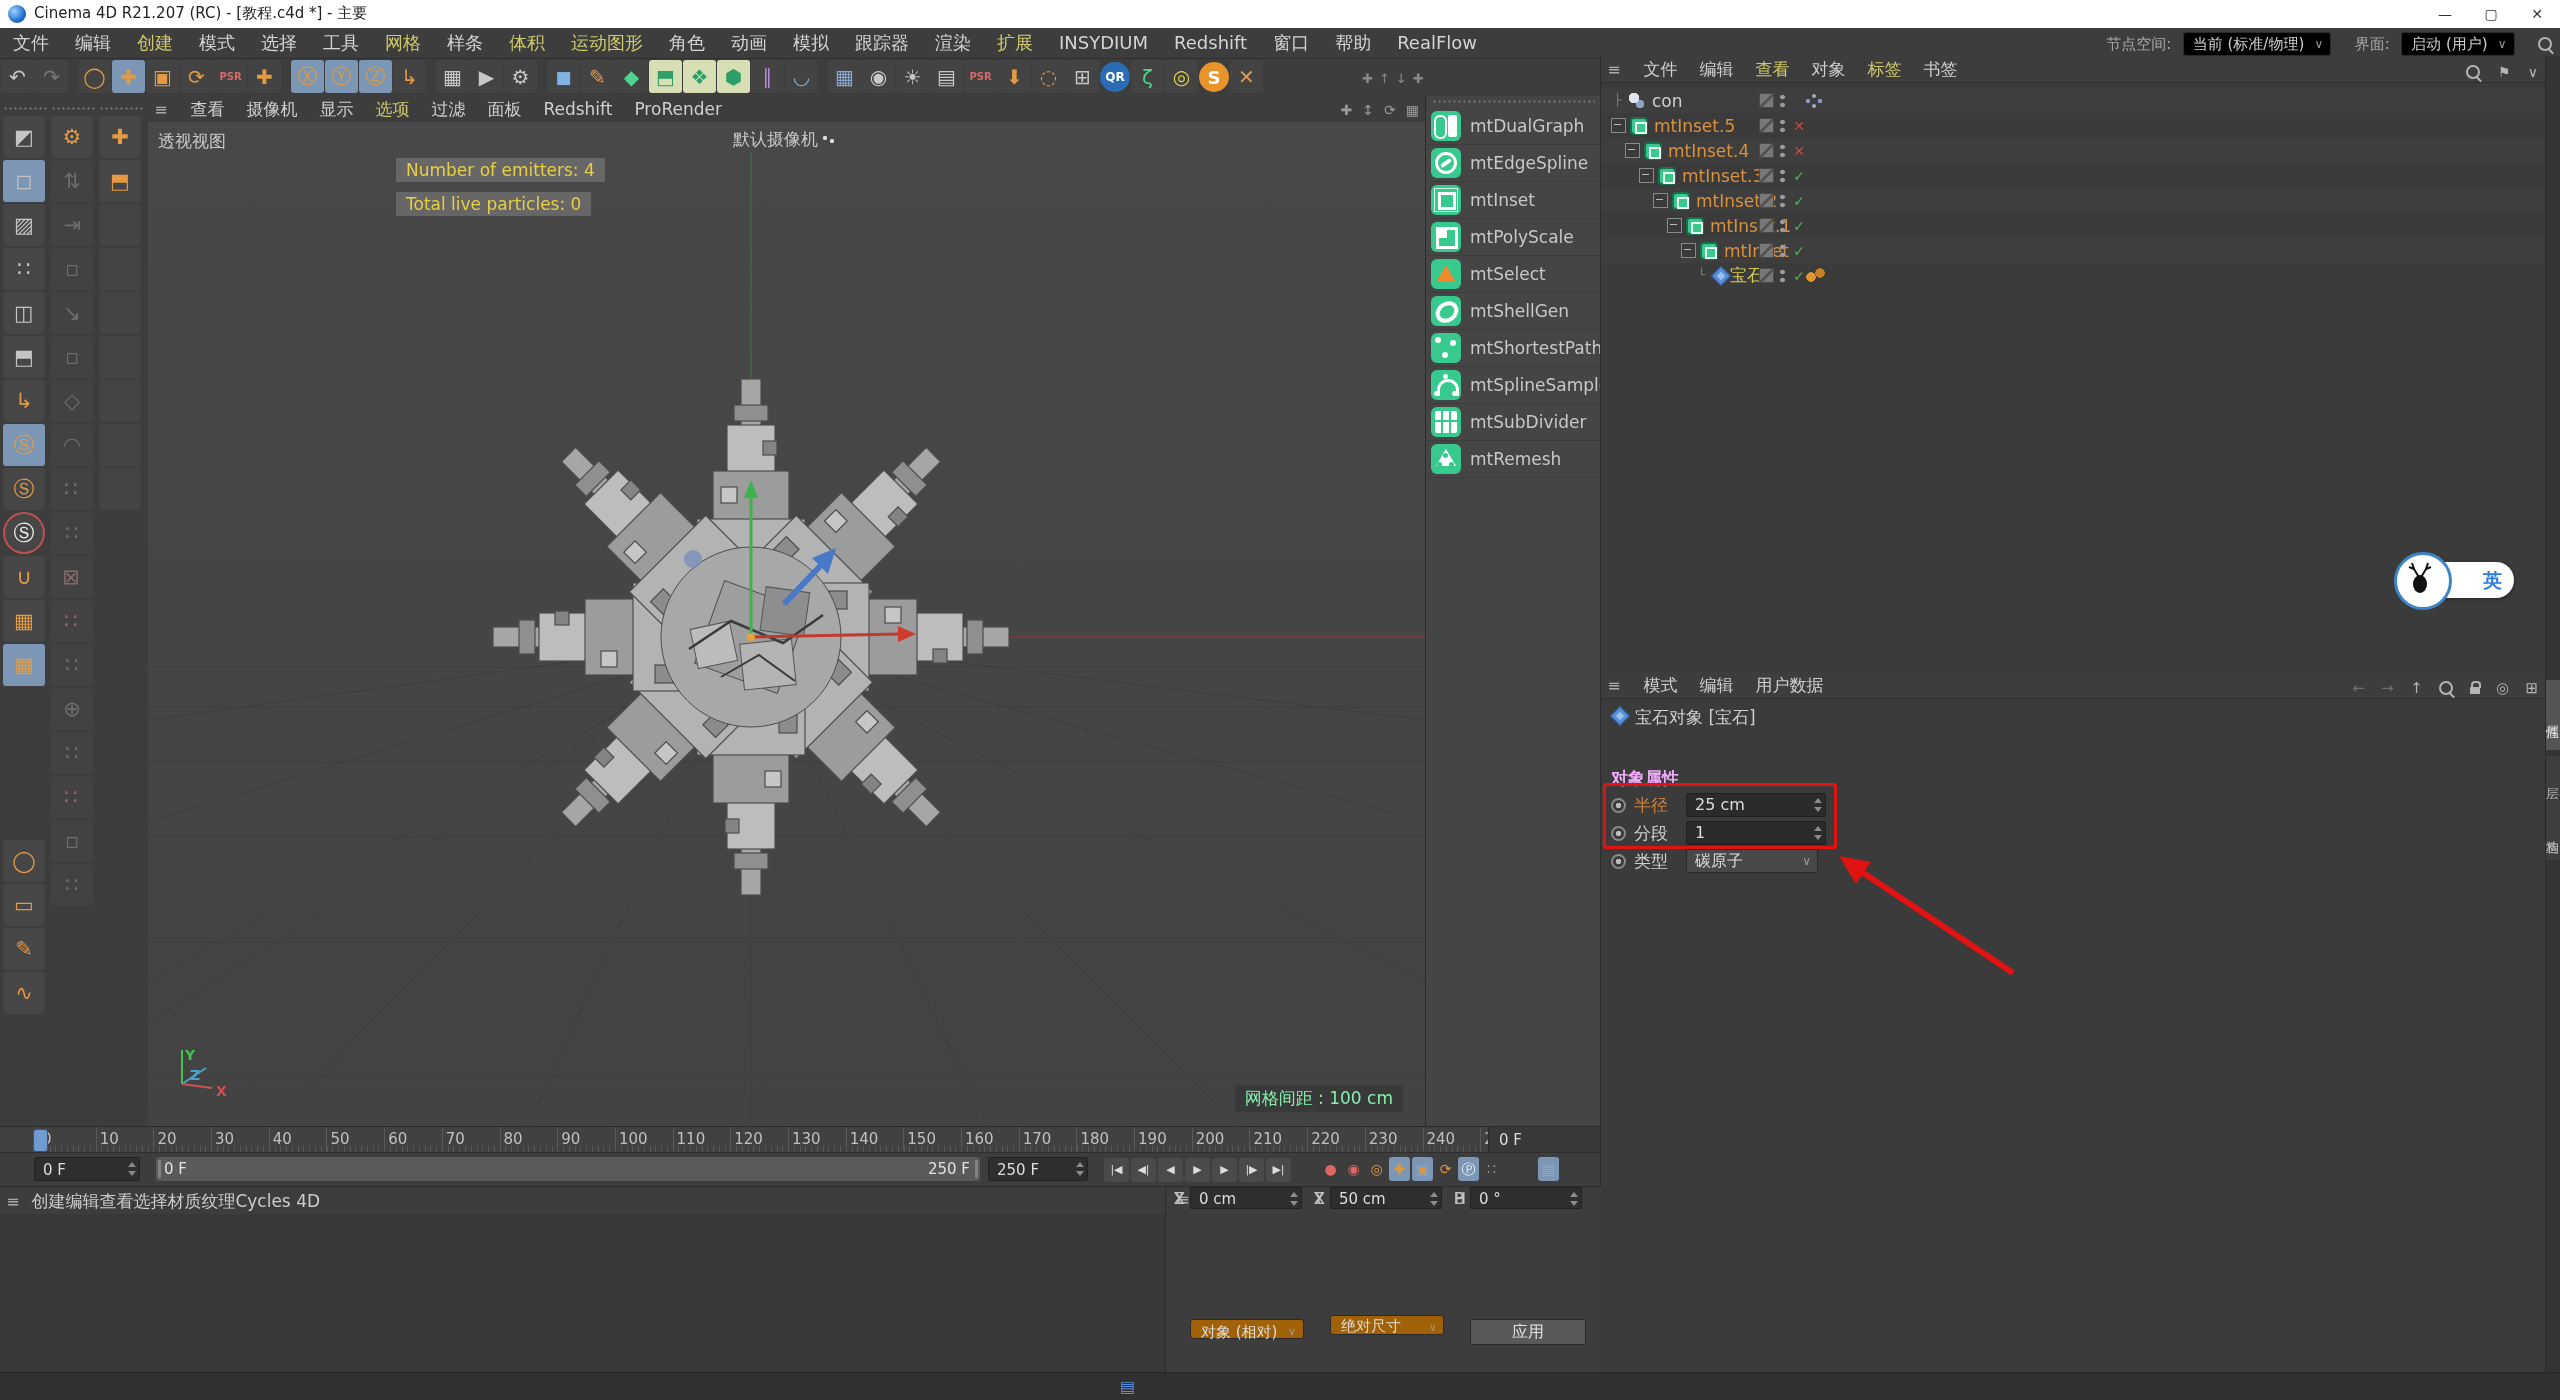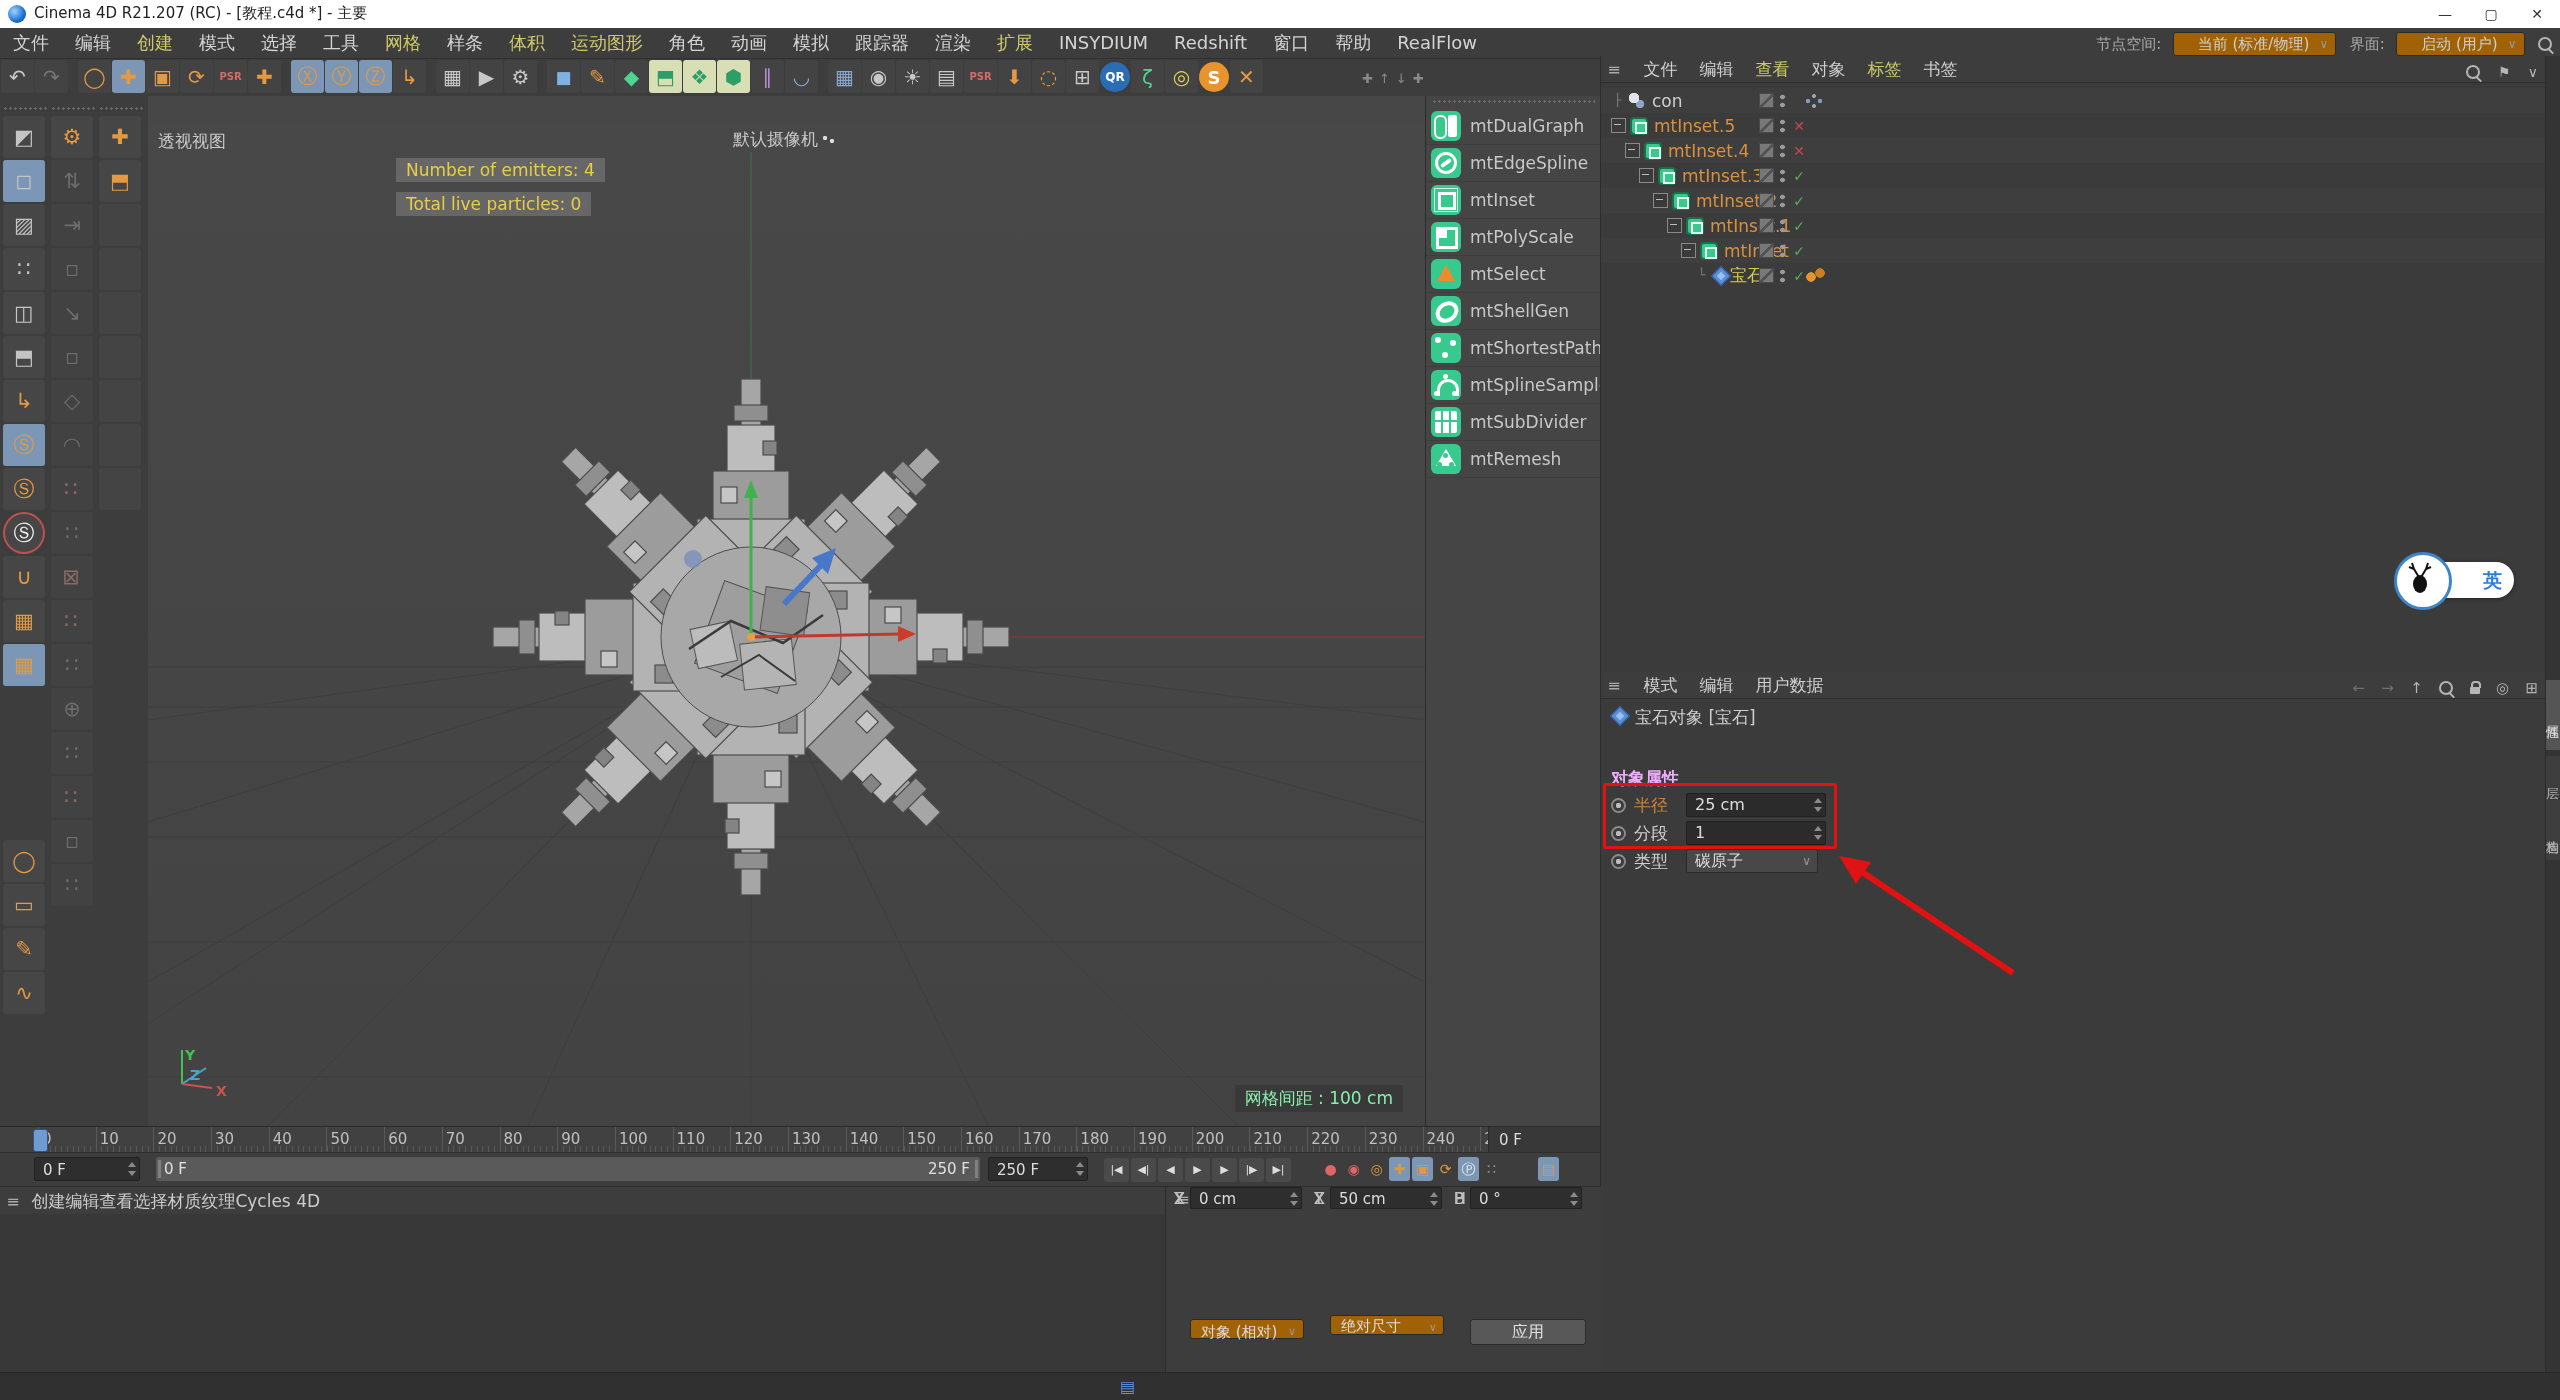--- a/index.html
+++ b/index.html
@@ -15,22 +15,22 @@
   #titlebar .ttl{position:absolute;left:34px;top:4px;font-size:15px;color:#222;}
   .wbtn{position:absolute;top:0;width:46px;height:28px;text-align:center;line-height:28px;font-size:14px;color:#333;}
   #btn-min{right:92px}#btn-max{right:46px}#btn-close{right:0}
 
   
   #menubar{left:0;top:28px;width:2560px;height:30px;background:#3d3d3d;border-bottom:1px solid #303030;}
   .m-item{display:inline-block;padding:0 13px;line-height:30px;font-size:18px;color:#d4d4d4;cursor:default;}
   .m-item.hl{color:#cdc96b;}
   #menubar-right{position:absolute;right:8px;top:0;height:30px;line-height:30px;white-space:nowrap;}
   #menubar-right .lbl{color:#a8a8a8;font-size:15px;margin-right:6px;}
-  .dd{display:inline-block;position:relative;background:#a16207;border:1px solid #2b2b2b;border-radius:3px;
-      height:22px;line-height:22px;padding:0 26px 0 24px;font-size:15px;color:#cfcfcf;vertical-align:middle;margin-right:8px;}
+  .dd{display:inline-block;position:relative;background:#000000;border:1px solid #2b2b2b;border-radius:3px;
+      height:22px;line-height:22px;padding:0 26px 0 9px;font-size:15px;color:#cfcfcf;vertical-align:middle;margin-right:18px;}
   .dd::after{content:"∨";position:absolute;right:7px;top:0;color:#999;font-size:12px;}
   .ico-mag{display:inline-block;width:10px;height:10px;border:2px solid #b5b5b5;border-radius:50%;position:relative;vertical-align:middle;}
   .ico-mag::after{content:"";position:absolute;left:9px;top:9px;width:7px;height:2px;background:#b5b5b5;transform:rotate(45deg);transform-origin:0 0;}
   .ico-lock{display:inline-block;width:10px;height:7px;background:#b5b5b5;border-radius:1px;position:relative;vertical-align:middle;margin-top:5px;}
   .ico-lock::before{content:"";position:absolute;left:1px;top:-6px;width:6px;height:5px;border:2px solid #b5b5b5;border-bottom:none;border-radius:4px 4px 0 0;}
 
   
   #toolbar{left:0;top:59px;width:1600px;height:37px;background:#3d3d3d;border-bottom:1px solid #2d2d2d;padding-top:0;}
   .tb{display:inline-flex;width:33px;height:33px;margin:1px 0 0 1px;align-items:center;justify-content:center;
       font-size:20px;color:#c8c8c8;border-radius:3px;background:#434343;cursor:default;vertical-align:top;}
@@ -274,20 +274,29 @@
     </div>
     <div class="palcol" id="palcol2"><div class="grip"></div>
       <span><div class="pc org">⚙</div><div class="pc dim">⇅</div><div class="pc dim">⇥</div><div class="pc dim">▫</div><div class="pc dim">↘</div><div class="pc dim">▫</div><div class="pc dim">◇</div><div class="pc dim">◠</div><div class="pc dimr">∷</div><div class="pc dim">∷</div><div class="pc dimr">⊠</div><div class="pc dimr">∷</div><div class="pc dim">∷</div><div class="pc dim">⊕</div><div class="pc dim">∷</div><div class="pc dimr">∷</div><div class="pc dim">▫</div><div class="pc dim">∷</div></span>
     </div>
     <div class="palcol" id="palcol3"><div class="grip"></div>
       <span><div class="pc org">✚</div><div class="pc org">⬒</div><div class="pc empty"></div><div class="pc empty"></div><div class="pc empty"></div><div class="pc empty"></div><div class="pc empty"></div><div class="pc empty"></div><div class="pc empty"></div></span>
     </div>
   </div>
 
   <div id="viewport" class="abs">
+    <div class="panel-menu">
+      <span class="ico-burger">≡</span>
+      <span>
+        
+      <span class="pm-item">查看</span><span class="pm-item">摄像机</span><span class="pm-item">显示</span><span class="pm-item hl">选项</span><span class="pm-item">过滤</span><span class="pm-item">面板</span><span class="pm-item">Redshift</span><span class="pm-item">ProRender</span></span>
+      <span id="vp-right-icons">
+        
+      <span>✚</span><span>↕</span><span>⟳</span><span>▦</span></span>
+    </div>
     <div id="vp-canvas">
       <svg width="1277" height="1004" viewBox="0 0 1277 1004">
 
         <g stroke="#3e3e3e" stroke-width="1" fill="none">
           <line x1="603" y1="515" x2="603" y2="1004"></line>
           <line x1="603" y1="515" x2="380" y2="1004"></line>
           <line x1="603" y1="515" x2="120" y2="1004"></line>
           <line x1="603" y1="515" x2="-160" y2="1004"></line>
           <line x1="603" y1="515" x2="840" y2="1004"></line>
           <line x1="603" y1="515" x2="1090" y2="1004"></line>

